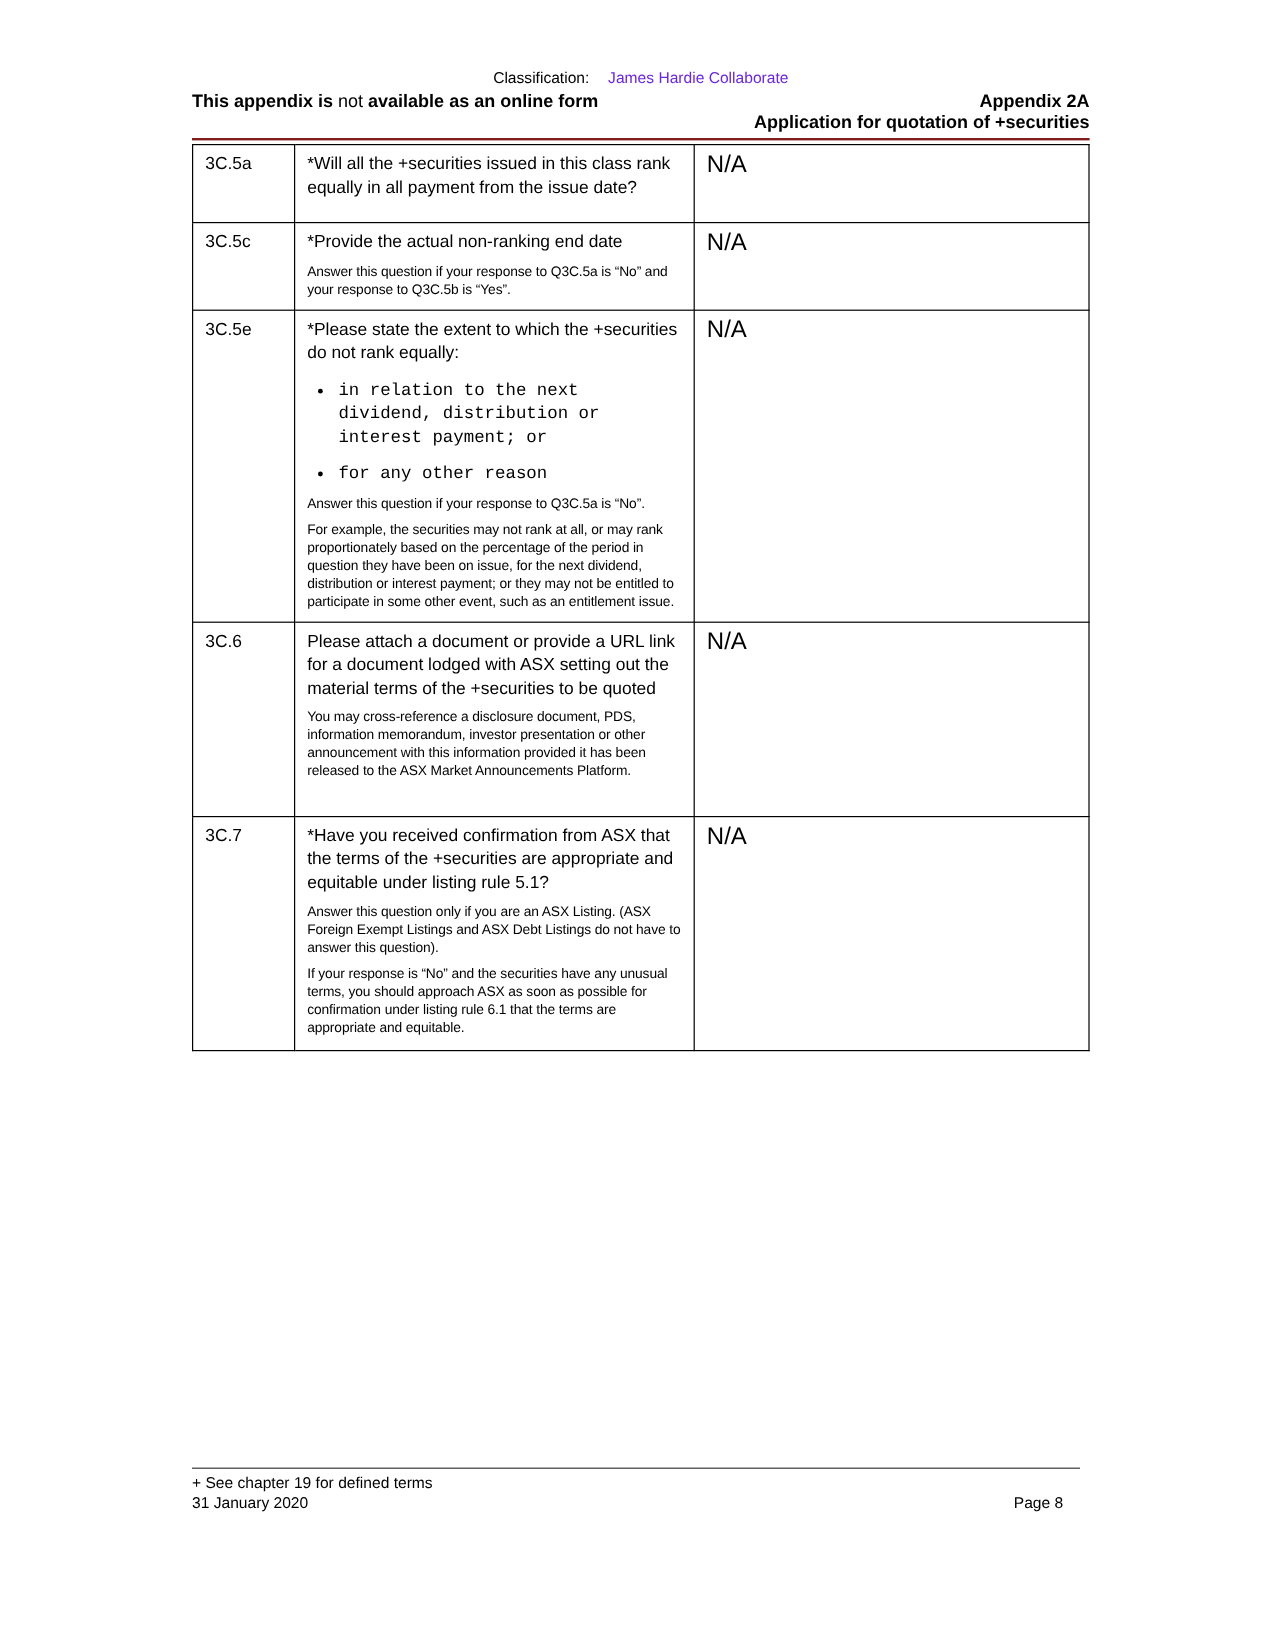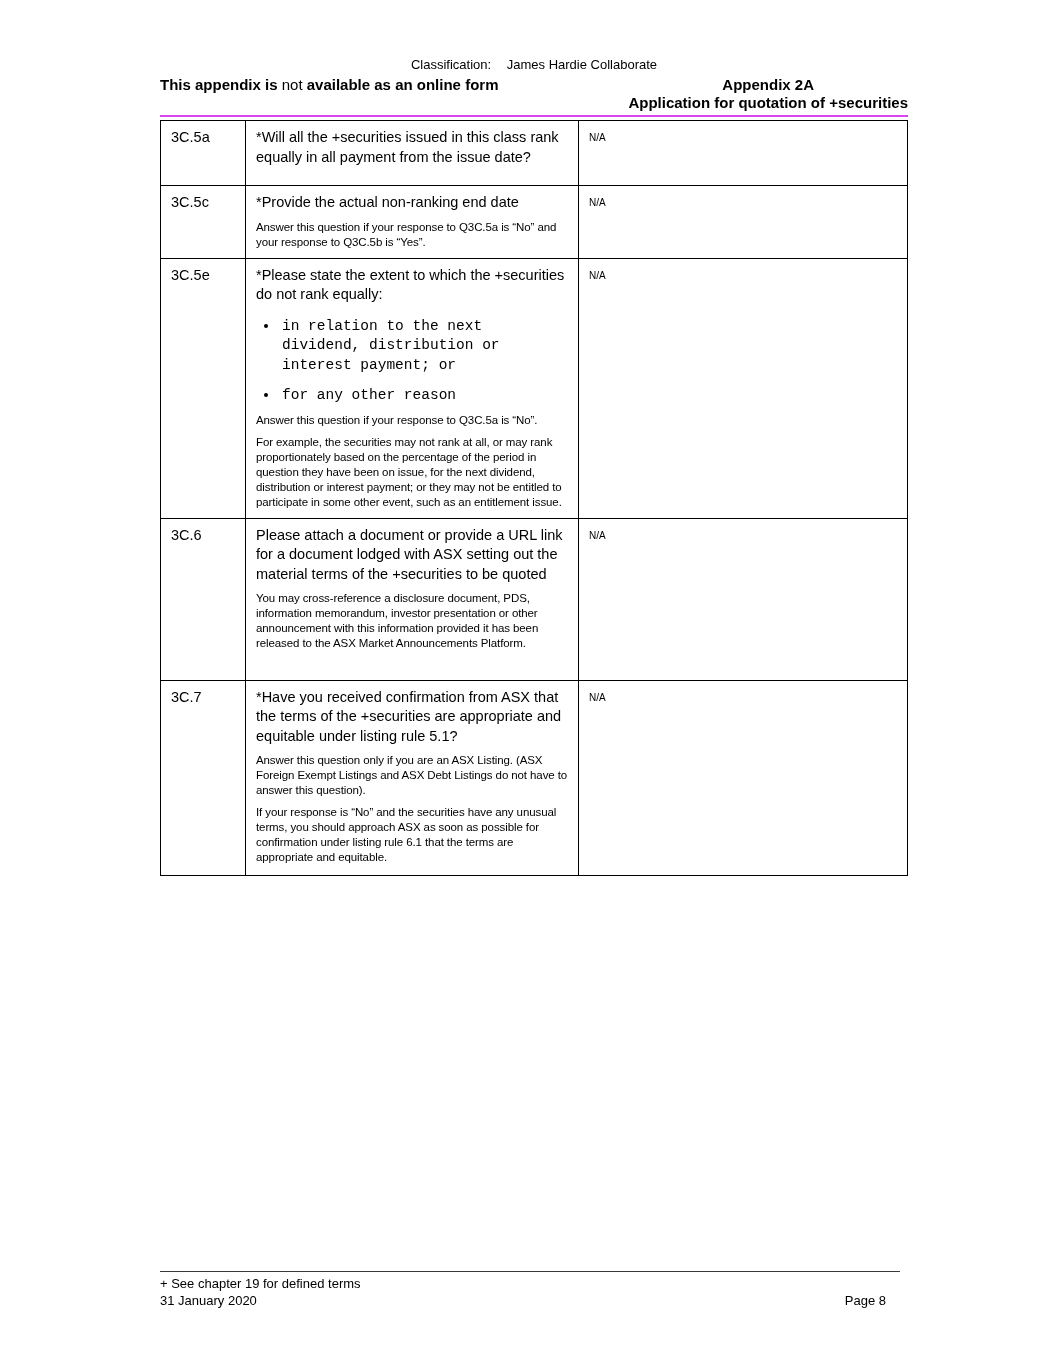--- a/index.html
+++ b/index.html
@@ -12,48 +12,48 @@
     font-family: "Liberation Sans", "DejaVu Sans", sans-serif;
   }
   .content { position: absolute; left: 160px; top: 0; width: 748px; }
 
   .classification {
     margin-top: 57px;
     text-align: center;
     font-size: 13px;
     line-height: 16px;
   }
-  .classification .link { color: #000000; margin-left: 12px; }
+  .classification .link { color: #6d28d9; margin-left: 12px; }
 
   .header {
     display: flex;
     justify-content: space-between;
     margin-top: 3px;
     padding-bottom: 3px;
-    border-bottom: 2px solid #d946ef;
+    border-bottom: 2px solid #7f1d1d;
     font-size: 15px;
     font-weight: bold;
     line-height: 18px;
   }
   .header .normal-weight { font-weight: normal; }
-  .header-right { text-align: center; }
+  .header-right { text-align: right; }
 
   table.qa {
     margin-top: 3px;
     width: 100%;
     border-collapse: collapse;
     table-layout: fixed;
   }
   table.qa td {
     border: 1.5px solid #000;
     vertical-align: top;
     padding: 7px 9px 8px 10px;
   }
   .c-id { font-size: 14.5px; line-height: 19.5px; }
-  .c-a  { font-size: 10px; line-height: 19.5px; }
+  .c-a  { font-size: 20px; line-height: 19.5px; }
   .q {
     margin: 0;
     font-size: 14.5px;
     line-height: 19.5px;
   }
   .note {
     margin: 7px 0 0 0;
     font-size: 11.5px;
     line-height: 15px;
     letter-spacing: -0.1px;
@@ -63,21 +63,21 @@
     padding: 0 0 0 23px;
     font-size: 14.5px;
     line-height: 19.5px;
   }
   ul.bullets li { margin: 0; padding-left: 3px; font-family: Liberation Mono, monospace; }
   ul.bullets li + li { margin-top: 11px; }
 
   .footer {
     position: absolute;
     left: 160px;
-    top: 1271px;
+    top: 1223px;
     width: 740px;
     font-size: 13px;
     line-height: 17px;
   }
   .footer .rule { border-top: 1.5px solid #3a3a3a; height: 0; margin: 0 0 3px 0; }
   .footer .footer-bottom-row {
     display: flex;
     justify-content: space-between;
     padding-right: 14px;
   }

